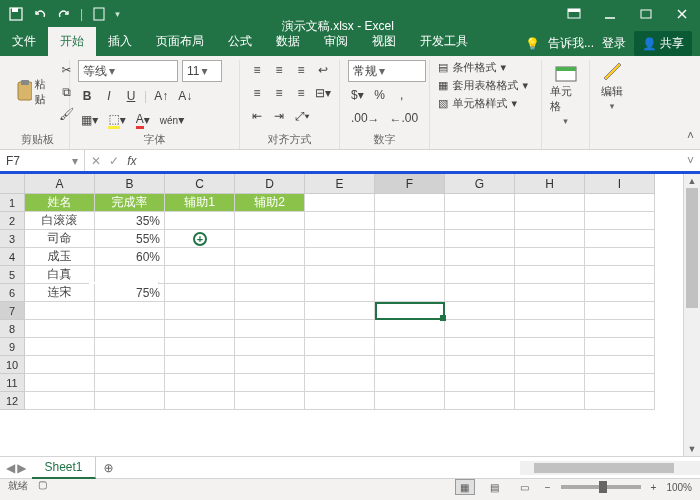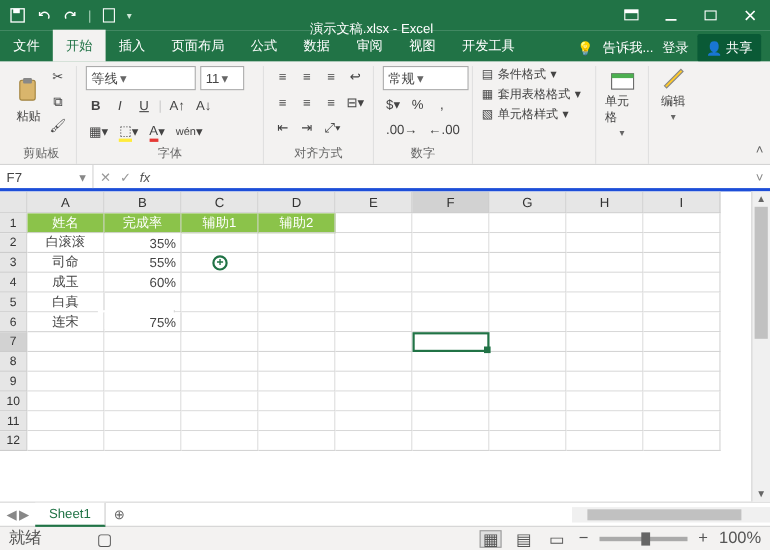--- a/index.html
+++ b/index.html
@@ -23,21 +23,21 @@
   
   
   .ribbon { height: 94px; background: #f3f2f1; border-bottom: 1px solid #d4d4d4; display: flex; padding: 4px 6px 0; position: relative; }
   .group { border-right: 1px solid #e0e0e0; padding: 0 8px 16px; display: flex; flex-direction: column; justify-content: space-between; position: relative; }
   .group-label { position: absolute; bottom: 2px; left: 0; right: 0; text-align: center; font-size: 11px; color: #666; }
   .grow { display: flex; gap: 4px; align-items: center; }
   .gcol { display: flex; flex-direction: column; gap: 2px; }
   .btn { padding: 2px 3px; display: flex; align-items: center; justify-content: center; min-width: 18px; height: 20px; font-size: 12px; cursor: pointer; }
   .combo { border: 1px solid #ababab; background: #fff; height: 22px; display: flex; align-items: center; padding: 0 4px; font-size: 12px; }
   .combo .dd { width: 10px; text-align: center; color: #666; }
-  .paste { width: 40px; height: 58px; display:flex; flex-direction:column; align-items:center; justify-content:center; gap:3px; border:1px solid transparent; }
+  .paste { width: 40px; height: 58px; display:flex; flex-direction:row; align-items:center; justify-content:center; gap:3px; border:1px solid transparent; }
   .collapse-rib { position:absolute; right:6px; bottom:6px; color:#666; cursor:pointer;}
   
   
   .fbar { height: 24px; border-bottom: 3px solid #1d4ed8; display: flex; align-items: center; background:#fff; }
   .namebox { width: 85px; border-right: 1px solid #d4d4d4; padding: 0 6px; font-size: 12px; display:flex; align-items:center; height:100%;}
   .namebox .dd { margin-left:auto; color:#888; }
   .fbbtns { display: flex; padding: 0 6px; gap: 8px; color:#999; }
   .finput { flex:1; padding:0 6px; }
   
   
@@ -62,21 +62,21 @@
   .sheettabs { height:22px; border-top:1px solid #d4d4d4; display:flex; align-items:center; background:#fff;}
   .stnav { display:flex; gap:2px; padding:0 6px; color:#888;}
   .stab { padding:3px 12px; border-right:1px solid #ccc; font-size:12px; cursor:pointer;}
   .stab.active { background:#fff; border-bottom:2px solid #217346; color:#217346; font-weight:500;}
   .stab:not(.active){ background:#f0f0f0; color:#666;}
   .stadd { padding:3px 8px; color:#666; cursor:pointer;}
   .hscroll { margin-left:auto; width:180px; height:14px; background:#f0f0f0; display:flex; align-items:center; position:relative;}
   .hthumb{ height:10px; background:#c1c1c1; width:140px; margin:0 14px;}
   
   
-  .status { height:22px; background:#f3f2f1; border-top:1px solid #d4d4d4; display:flex; align-items:center; padding:0 8px; font-size:15px; color:#555;gap:40px;}
+  .status { height:22px; background:#f3f2f1; border-top:1px solid #d4d4d4; display:flex; align-items:flex-start; padding:0 8px; font-size:10px; color:#555;}
   .status-right { margin-left:auto; display:flex; align-items:center; gap:10px;}
   .viewbtn { width:20px; height:16px; border:1px solid transparent; display:flex; align-items:center; justify-content:center;}
   .viewbtn.act { border-color:#999; background:#e0e0e0;}
   .zoomslider { width:80px; height:4px; background:#aaa; position:relative;}
   .zoomslider::before{content:"";position:absolute;left:50%;top:-3px;width:2px;height:10px;background:#555;}
   .zthumb{position:absolute; left:38px; top:-4px; width:8px; height:12px; background:#666;}
   
   svg { display:block; }
 </style>
 </head>

